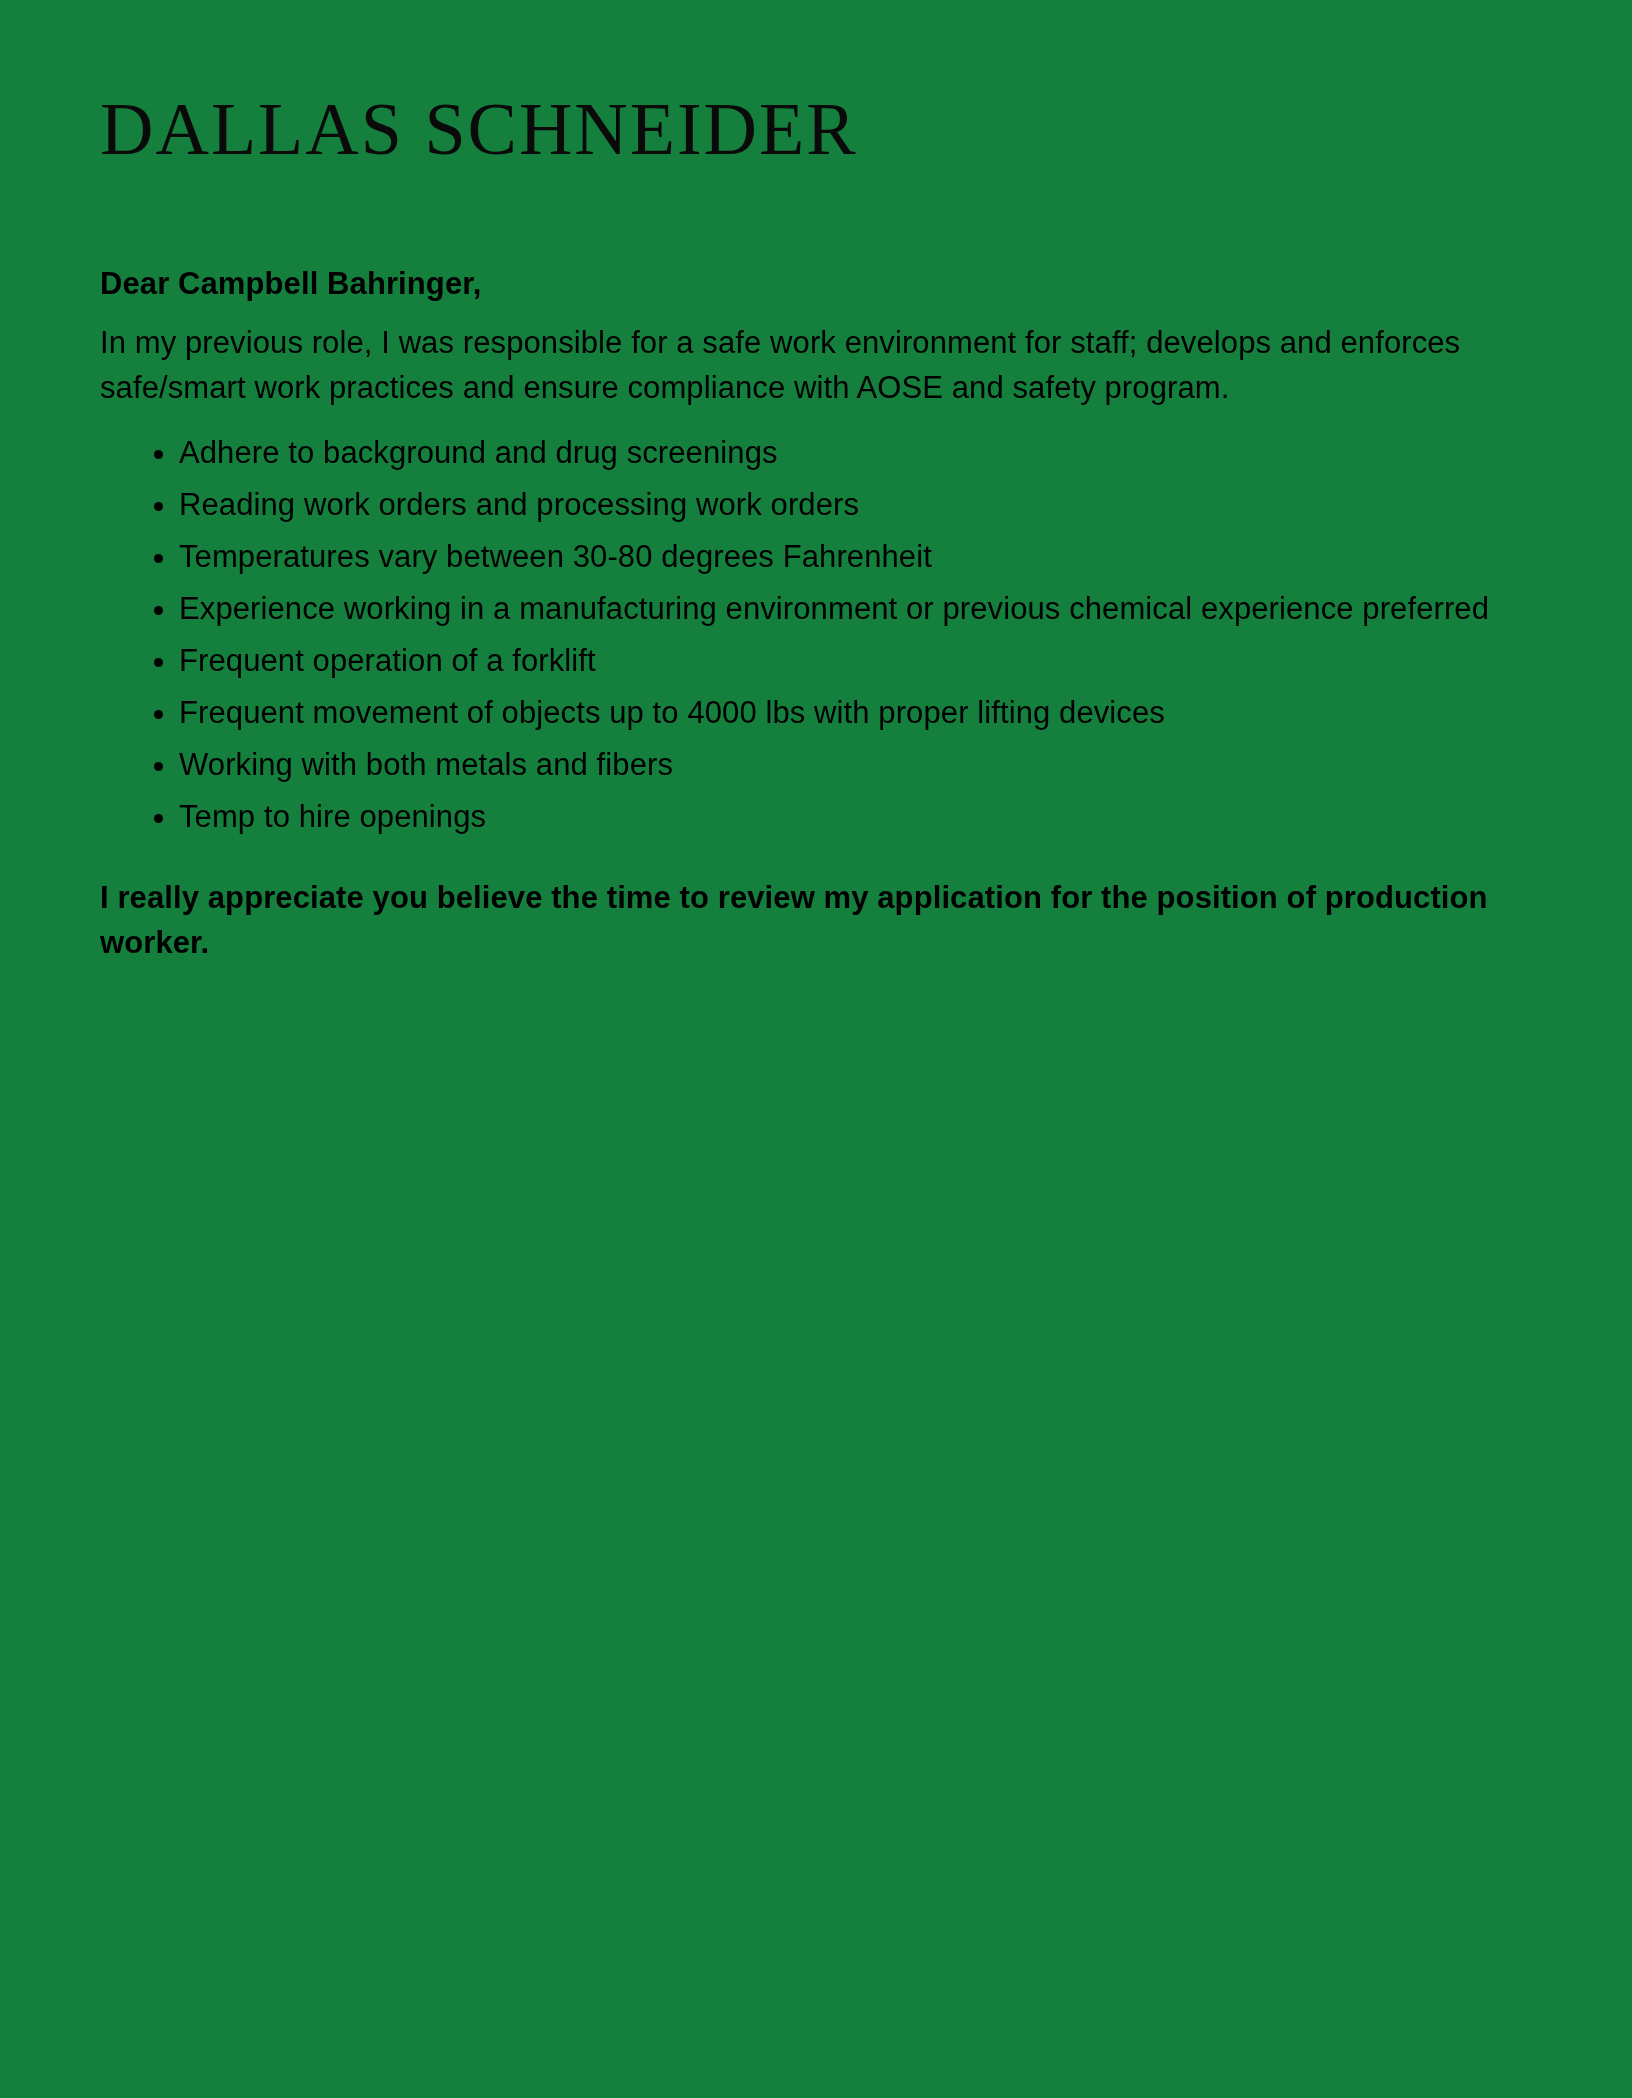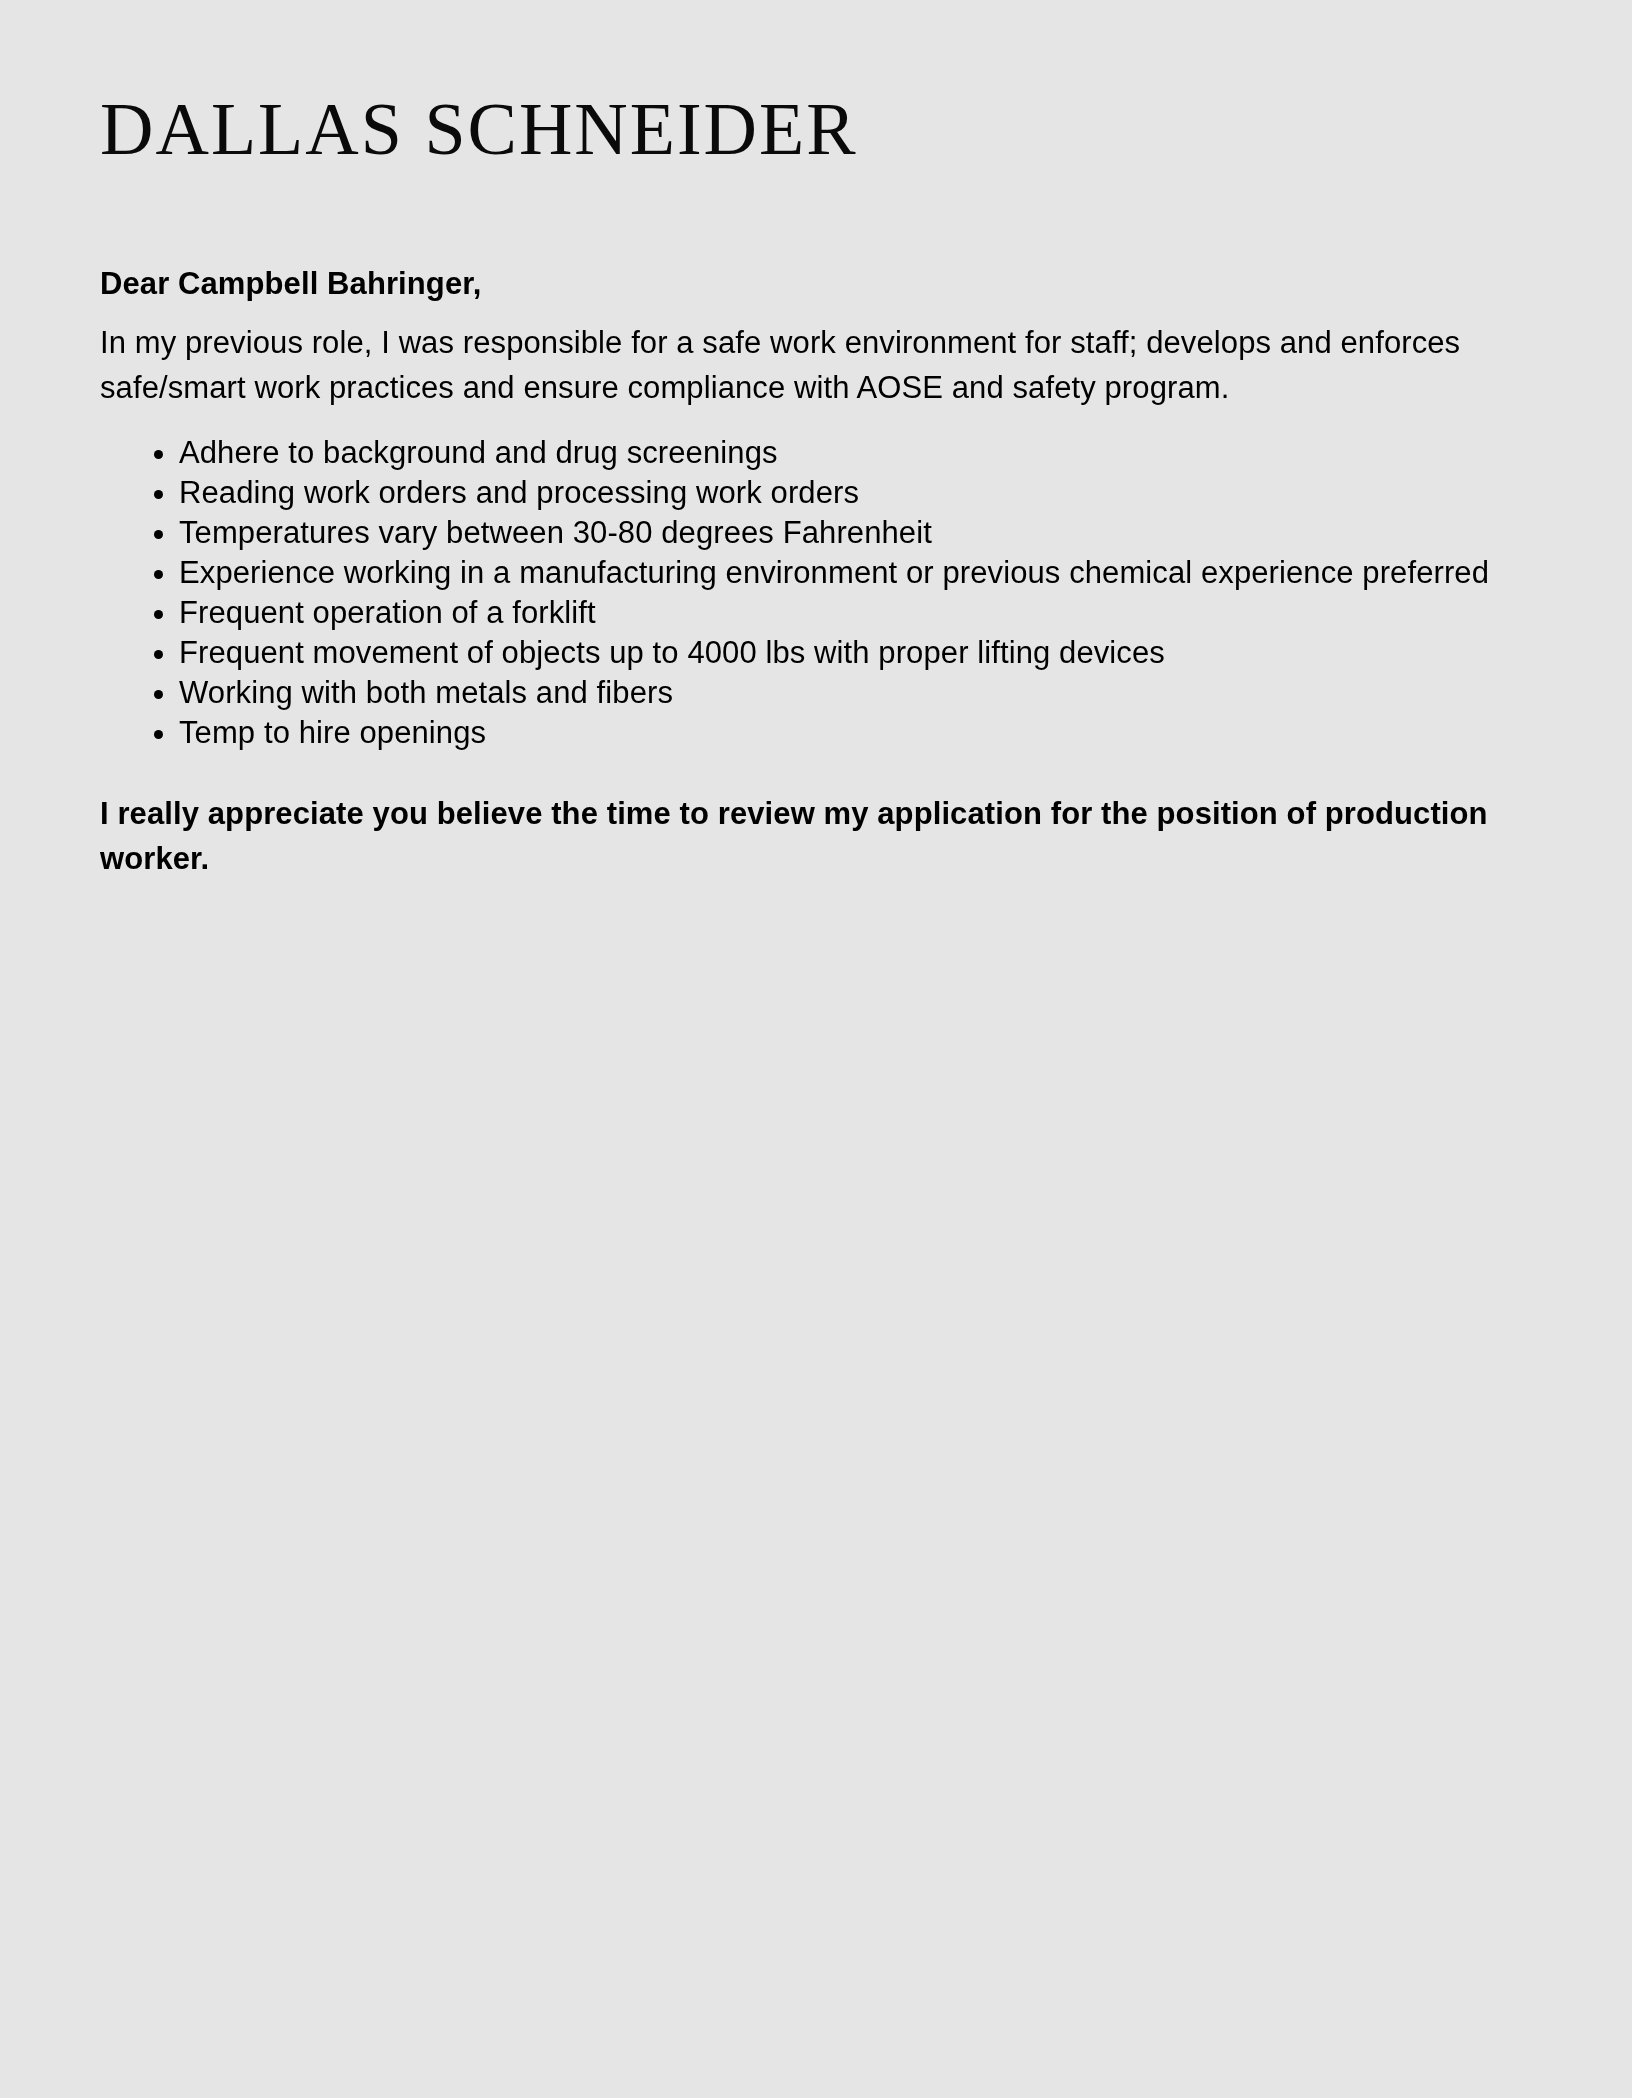--- a/index.html
+++ b/index.html
@@ -1,20 +1,20 @@
 <!DOCTYPE html>
 <html><head>
 <meta charset="utf-8">
 <style>
   * { box-sizing: border-box; }
   html, body { margin: 0; padding: 0; background: #ffffff; }
   .page {
     width: 1632px;
     height: 2098px;
-    background: #e5e5e5;
+    background: #15803d;
     padding: 92px 100px 0 100px;
     font-family: "Liberation Sans", sans-serif;
     color: #000000;
     overflow: hidden;
   }
   h1.applicant-name {
     font-family: "Liberation Serif", "DejaVu Serif", serif;
     font-weight: 400;
     font-size: 74px;
     line-height: 1;
@@ -44,20 +44,21 @@
   }
   ul.requirements {
     margin: 0 0 38px 0;
     padding-left: 79px;
     list-style: disc outside;
   }
   ul.requirements li {
     font-size: 31px;
     line-height: 40px;
     letter-spacing: 0.1px;
+    margin-top: 12px;
   }
   p.closing {
     font-weight: 700;
     margin-bottom: 27px;
   }
   p.signoff {
     margin: 0;
     line-height: 45px;
   }
 </style>

